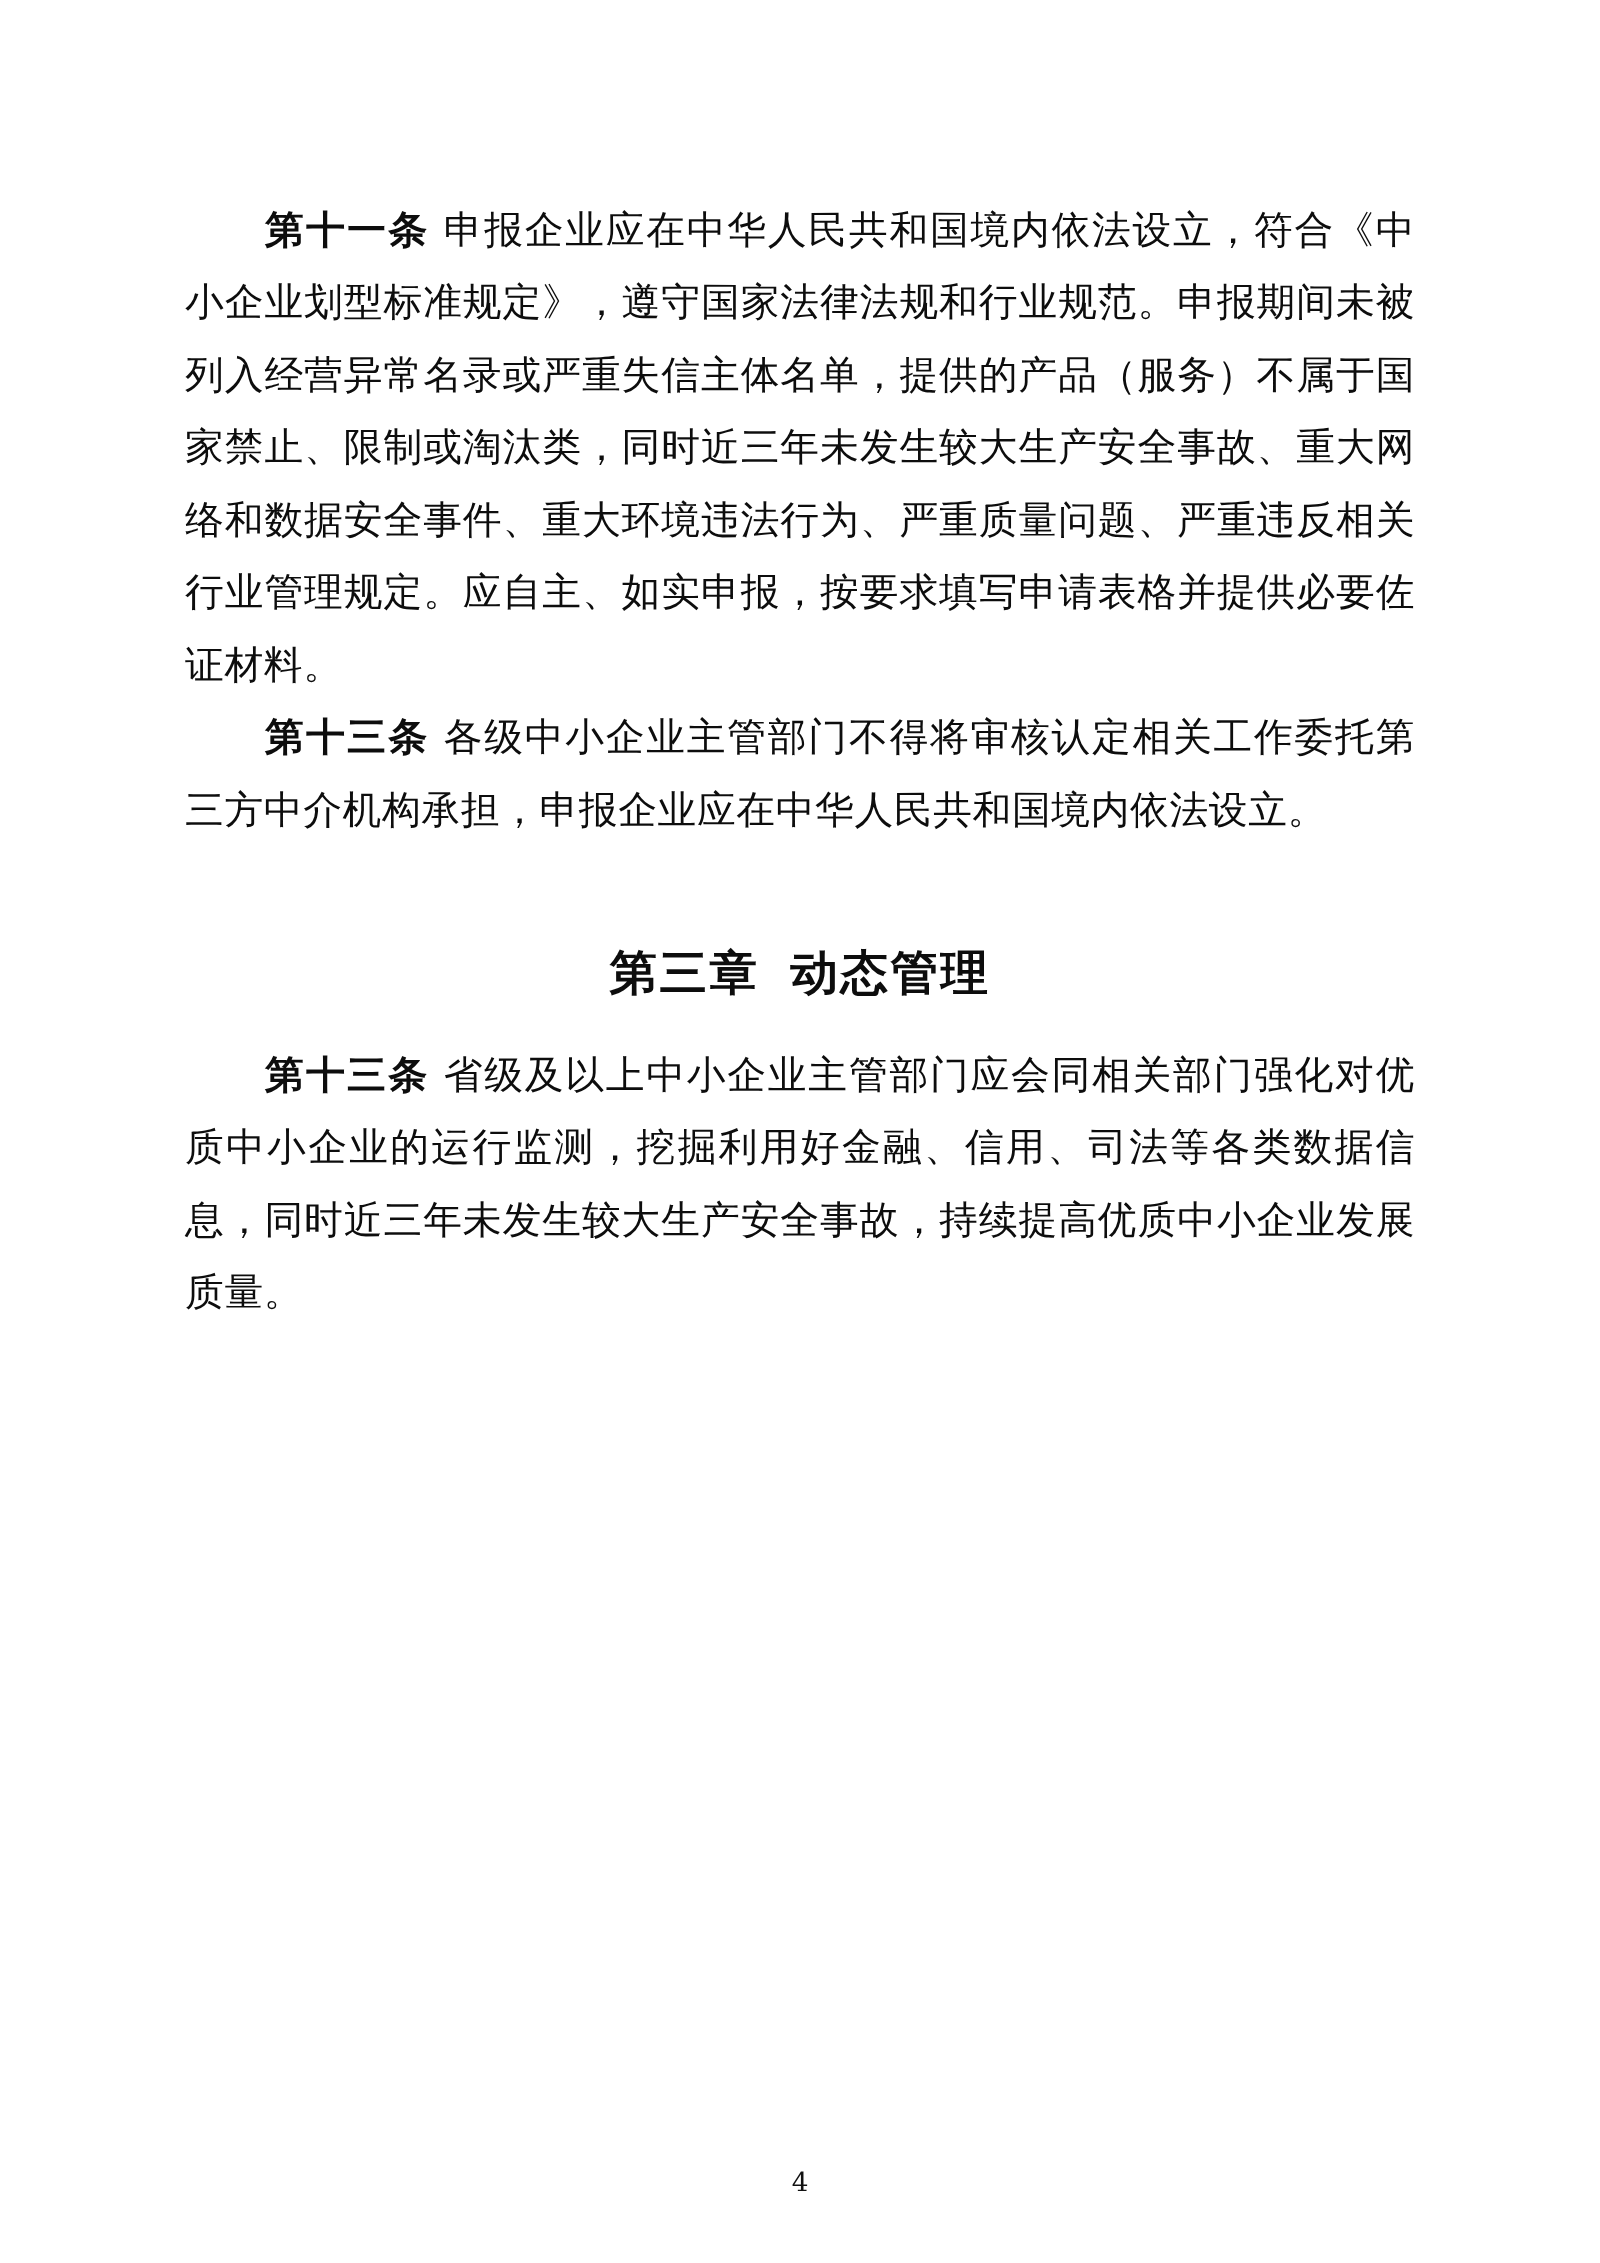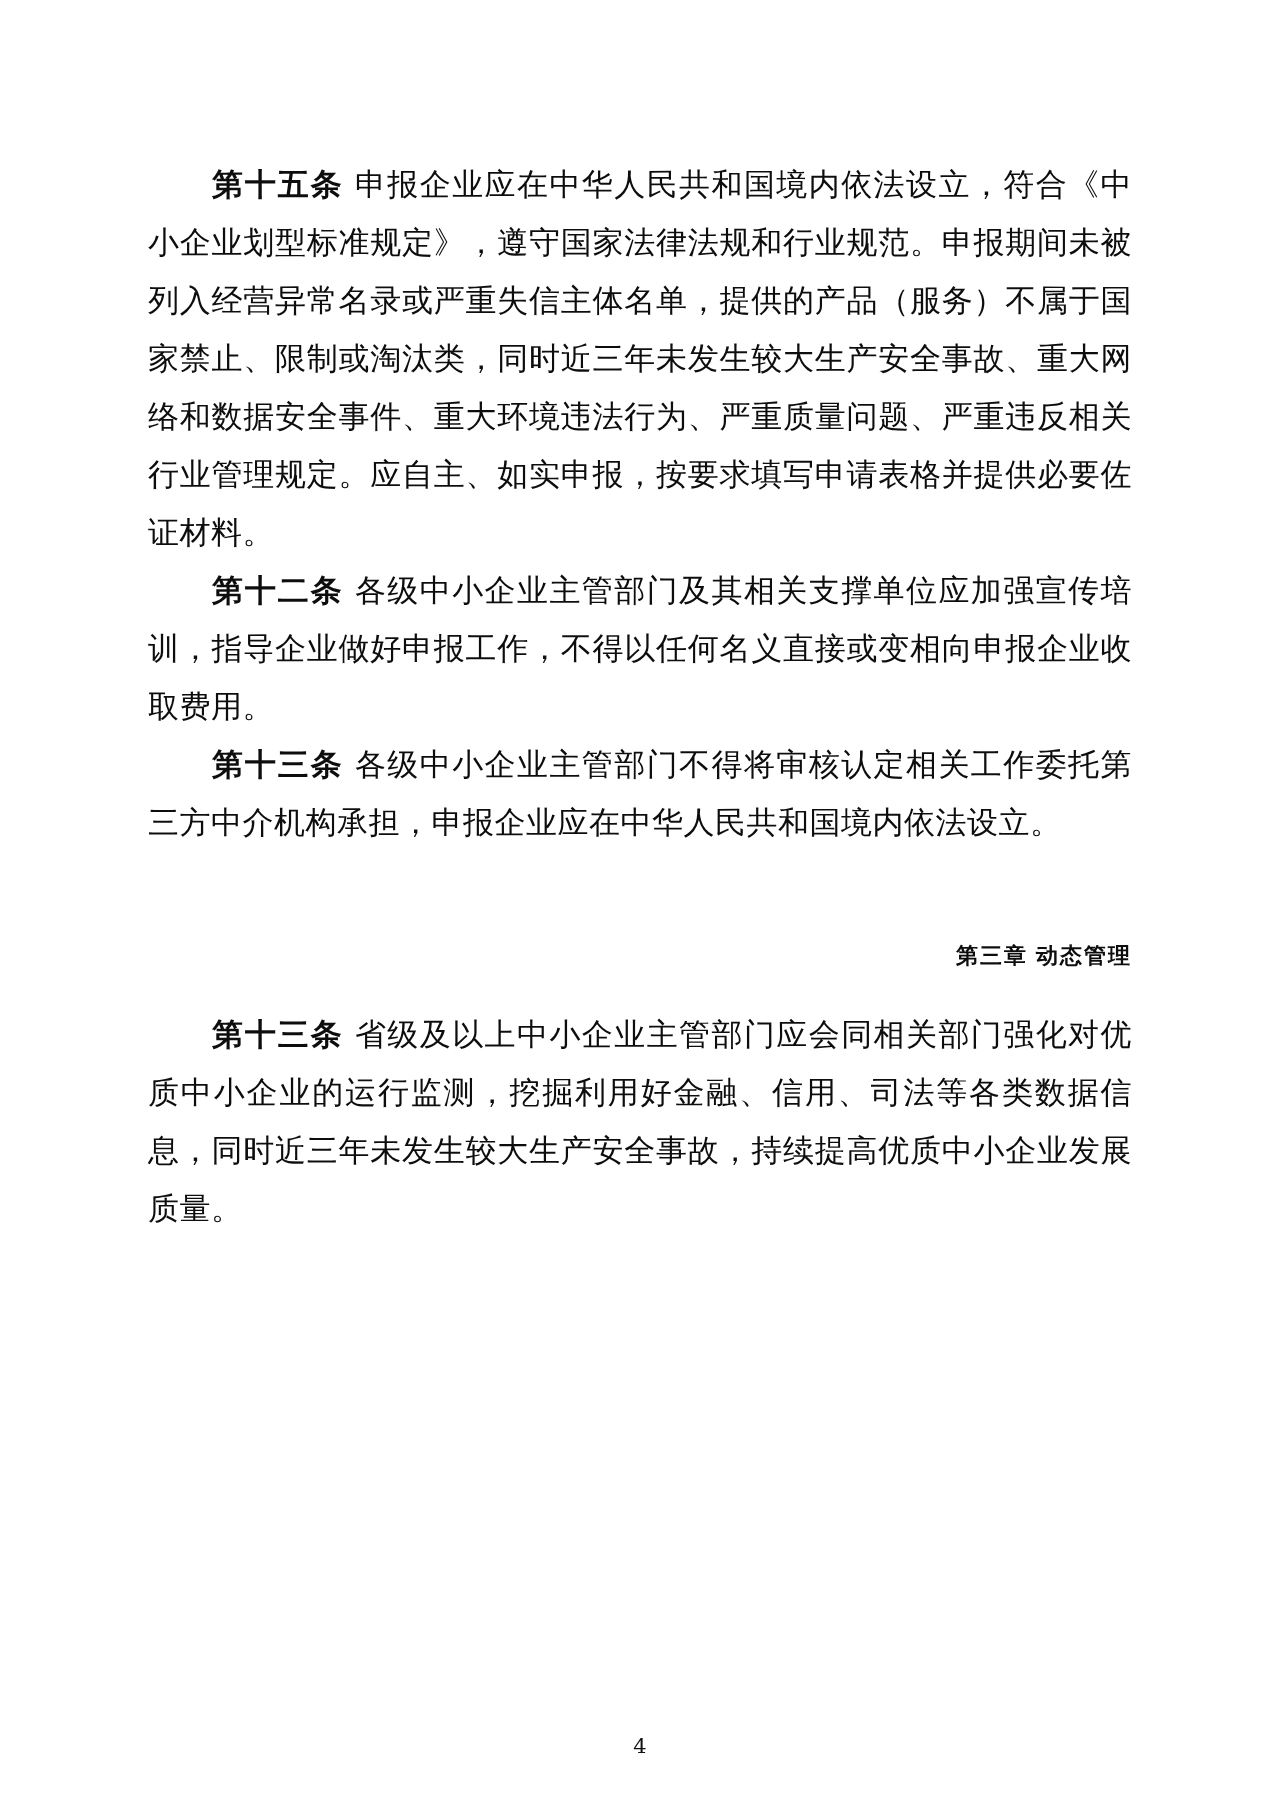--- a/index.html
+++ b/index.html
@@ -37,53 +37,50 @@
     text-indent: 64px;
   }
   .para + .para {
     margin-top: 0px;
   }
   .art-label {
     font-weight: 700;
     letter-spacing: 1px;
   }
   .chapter-heading {
-    text-align: right;
-    font-size: 22px;
+    text-align: center;
+    font-size: 38px;
     font-weight: 700;
     letter-spacing: 2px;
     margin-top: 76px;
     margin-bottom: 20px;
-    font-family: Liberation Sans, sans-serif;
+    font-family: Liberation Mono, monospace;
   }
   .page-number {
     position: absolute;
     left: 0;
     right: 0;
     bottom: 52px;
     text-align: center;
     font-size: 21px;
     font-family: "DejaVu Serif", serif;
     color: #111;
   }
 </style>
 </head>
 <body>
 
 <div class="page">
 
   <div class="body-text">
 
     <p class="para">
-      <span class="art-label">第十五条</span><span>&nbsp;</span><span>申报企业应在中华人民共和国境内依法设立，符合《中小企业划型标准规定》，遵守国家法律法规和行业规范。申报期间未被列入经营异常名录或严重失信主体名单，提供的产品（服务）不属于国家禁止、限制或淘汰类，同时近三年未发生较大生产安全事故、重大网络和数据安全事件、重大环境违法行为、严重质量问题、严重违反相关行业管理规定。应自主、如实申报，按要求填写申请表格并提供必要佐证材料。</span>
+      <span class="art-label">第十一条</span><span>&nbsp;</span><span>申报企业应在中华人民共和国境内依法设立，符合《中小企业划型标准规定》，遵守国家法律法规和行业规范。申报期间未被列入经营异常名录或严重失信主体名单，提供的产品（服务）不属于国家禁止、限制或淘汰类，同时近三年未发生较大生产安全事故、重大网络和数据安全事件、重大环境违法行为、严重质量问题、严重违反相关行业管理规定。应自主、如实申报，按要求填写申请表格并提供必要佐证材料。</span>
     </p>
 
-    <p class="para">
-      <span class="art-label">第十二条</span><span>&nbsp;</span><span>各级中小企业主管部门及其相关支撑单位应加强宣传培训，指导企业做好申报工作，不得以任何名义直接或变相向申报企业收取费用。</span>
-    </p>
 
     <p class="para">
       <span class="art-label">第十三条</span><span>&nbsp;</span><span>各级中小企业主管部门不得将审核认定相关工作委托第三方中介机构承担，申报企业应在中华人民共和国境内依法设立。</span>
     </p>
 
     <h2 class="chapter-heading">第三章  动态管理</h2>
 
     <p class="para">
       <span class="art-label">第十三条</span><span>&nbsp;</span><span>省级及以上中小企业主管部门应会同相关部门强化对优质中小企业的运行监测，挖掘利用好金融、信用、司法等各类数据信息，同时近三年未发生较大生产安全事故，持续提高优质中小企业发展质量。</span>
     </p>

